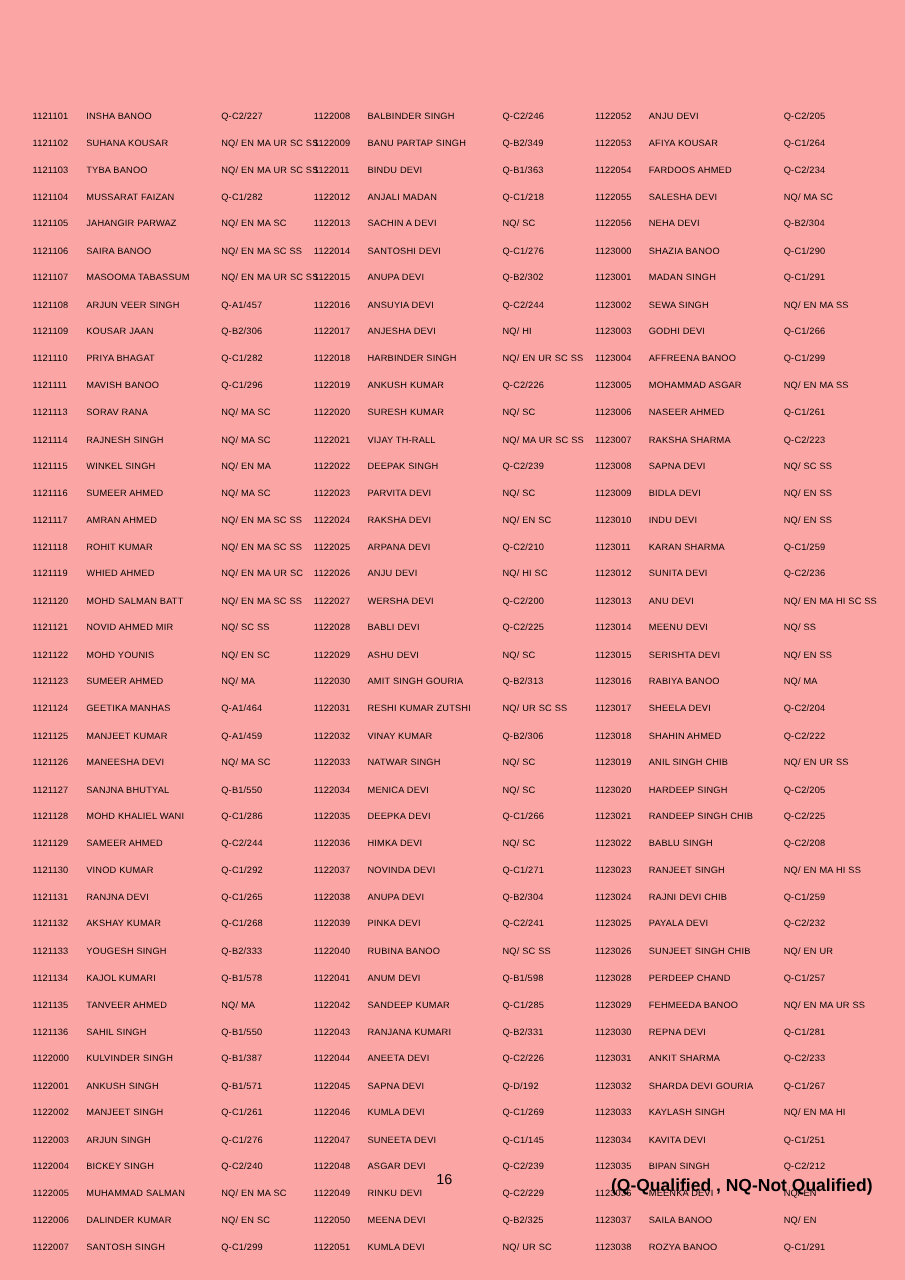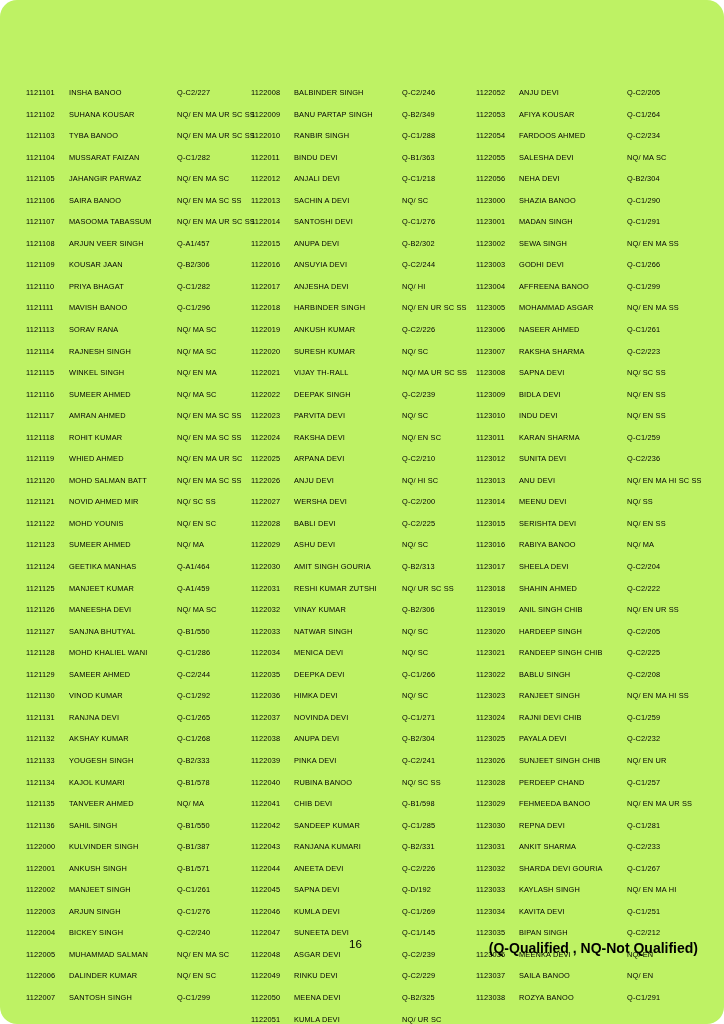--- a/index.html
+++ b/index.html
@@ -14,22 +14,21 @@
     color: #000000;
     position: relative;
     overflow: hidden;
   }
   .page {
     position: absolute;
     left: 0;
     top: 0;
     width: 724px;
     height: 1024px;
-    background: #bef264;
-    border-radius: 17px;
+    background: #fca5a5;
   }
   .content {
     position: absolute;
     left: 26px;
     top: 88px;
     width: 676px;
   }
   .columns {
     display: flex;
     flex-direction: row;
@@ -315,32 +314,27 @@
             <span class="c-roll">1122008</span>
             <span class="c-name">BALBINDER SINGH</span>
             <span class="c-status">Q-C2/246</span>
           </div>
         <div class="row">
             <span class="c-roll">1122009</span>
             <span class="c-name">BANU PARTAP SINGH</span>
             <span class="c-status">Q-B2/349</span>
           </div>
         <div class="row">
-            <span class="c-roll">1122010</span>
-            <span class="c-name">RANBIR SINGH</span>
-            <span class="c-status">Q-C1/288</span>
-          </div>
-        <div class="row">
             <span class="c-roll">1122011</span>
             <span class="c-name">BINDU DEVI</span>
             <span class="c-status">Q-B1/363</span>
           </div>
         <div class="row">
             <span class="c-roll">1122012</span>
-            <span class="c-name">ANJALI DEVI</span>
+            <span class="c-name">ANJALI MADAN</span>
             <span class="c-status">Q-C1/218</span>
           </div>
         <div class="row">
             <span class="c-roll">1122013</span>
             <span class="c-name">SACHIN A DEVI</span>
             <span class="c-status">NQ/ SC</span>
           </div>
         <div class="row">
             <span class="c-roll">1122014</span>
             <span class="c-name">SANTOSHI DEVI</span>
@@ -471,21 +465,21 @@
             <span class="c-name">PINKA DEVI</span>
             <span class="c-status">Q-C2/241</span>
           </div>
         <div class="row">
             <span class="c-roll">1122040</span>
             <span class="c-name">RUBINA BANOO</span>
             <span class="c-status">NQ/ SC SS</span>
           </div>
         <div class="row">
             <span class="c-roll">1122041</span>
-            <span class="c-name">CHIB DEVI</span>
+            <span class="c-name">ANUM DEVI</span>
             <span class="c-status">Q-B1/598</span>
           </div>
         <div class="row">
             <span class="c-roll">1122042</span>
             <span class="c-name">SANDEEP KUMAR</span>
             <span class="c-status">Q-C1/285</span>
           </div>
         <div class="row">
             <span class="c-roll">1122043</span>
             <span class="c-name">RANJANA KUMARI</span>

